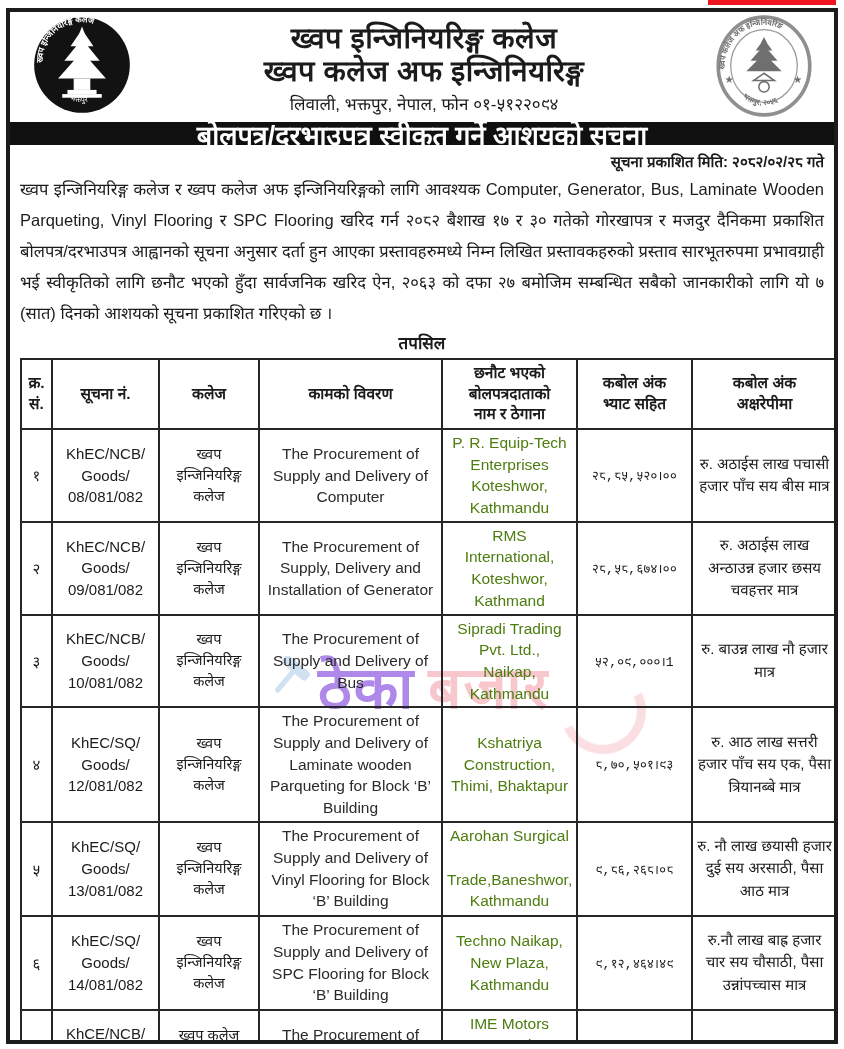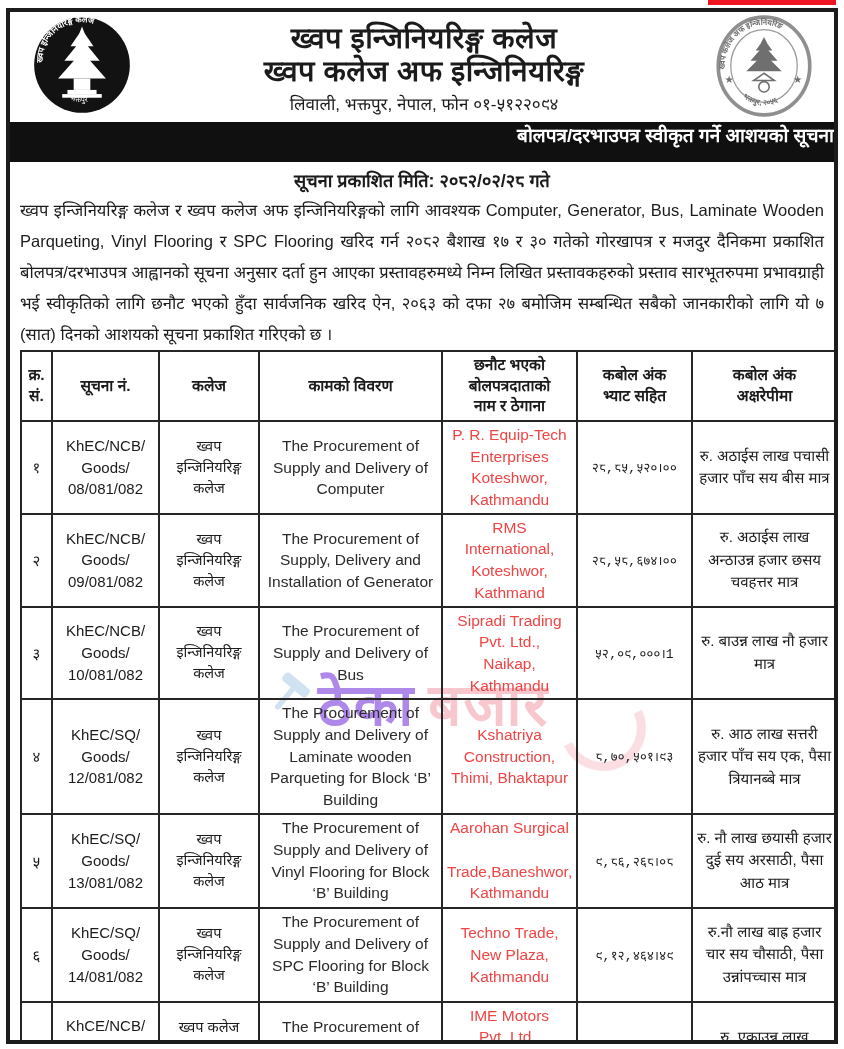--- a/index.html
+++ b/index.html
@@ -16,40 +16,40 @@
   
   .header { display:flex; align-items:center; justify-content:space-between; padding:4px 18px 2px 18px; height:110px; }
   .logo { flex:0 0 auto; }
   .head-text { flex:1 1 auto; text-align:center; line-height:1.15; }
   .operated-by { font-size:15px; font-weight:bold; margin-bottom:2px; }
   .college-np { font-size:29px; font-weight:bold; letter-spacing:0.5px; }
   .college-en { font-size:29px; font-weight:bold; letter-spacing:0.5px; }
   .addr { font-size:17px; margin-top:6px; }
   
   .banner {
-    background:#101010; color:#fff; text-align:right;
-    font-size:19px; font-weight:bold; height:40px; line-height:28px;
+    background:#101010; color:#fff; text-align:center;
+    font-size:27px; font-weight:bold; height:23px; line-height:28px;
   }
   
   .content { padding:0 10px; position:relative; }
-  .date-line { text-align:center; font-size:18px; font-weight:bold; margin-top:6px; }
+  .date-line { text-align:right; font-size:15px; font-weight:bold; margin-top:6px; }
   .body-par { font-size:16.5px; line-height:31px; text-align:justify; margin-top:3px; }
   .schedule-heading { text-align:center; font-size:17px; font-weight:bold; margin:2px 0 4px 0; }
   
   table.schedule { border-collapse:collapse; width:816px; table-layout:fixed; position:relative; z-index:2; background:transparent; }
   table.schedule th, table.schedule td {
     border:2px solid #262626; text-align:center; vertical-align:middle;
     padding:2px 4px; overflow:hidden;
   }
   table.schedule th { font-size:15.5px; font-weight:bold; white-space:pre-line; height:70px; line-height:1.35; }
   td.c-sn { font-size:15px; }
   td.c-no { font-size:15px; white-space:pre-line; line-height:1.45;margin-top:36px; }
   td.c-col { font-size:14.5px; white-space:pre-line; line-height:1.45; }
   td.c-work { font-size:15.5px; line-height:1.4; color:#2a2a2a; }
-  td.c-bidder { font-size:15.5px; white-space:pre-line; line-height:1.4; color:#ef4444; }
+  td.c-bidder { font-size:15.5px; white-space:pre-line; line-height:1.4; color:#4d7c0f; }
   td.c-amt { font-size:13px; letter-spacing:0.3px;font-family:Liberation Mono, monospace; }
   td.c-words { font-size:15px; line-height:1.5;margin-left:44px; }
   
   .watermark {
     position:absolute; left:250px; top:495px; z-index:1;
     display:flex; align-items:center; opacity:0.55; pointer-events:none;
     font-weight:bold; font-size:58px; letter-spacing:2px;
   }
   .wm-hammer { margin-right:6px; }
   .wm-p1 { color:#6d28d9; }
@@ -113,20 +113,21 @@
         <text font-size="7" fill="#6f6f6f" font-weight="bold"><textPath href="#arcRB" startOffset="18%">भक्तपुर, २०५६</textPath></text>
       </svg>
     </div>
   </div>
 
   <div class="banner">बोलपत्र/दरभाउपत्र स्वीकृत गर्ने आशयको सूचना</div>
 
   <div class="content">
     <div class="date-line">सूचना प्रकाशित मिति: २०८२/०२/२८ गते</div>
     <p class="body-par">ख्वप इन्जिनियरिङ्ग कलेज र ख्वप कलेज अफ इन्जिनियरिङ्गको लागि आवश्यक Computer, Generator, Bus, Laminate Wooden Parqueting, Vinyl Flooring र SPC Flooring खरिद गर्न २०८२ बैशाख १७ र ३० गतेको गोरखापत्र र मजदुर दैनिकमा प्रकाशित बोलपत्र/दरभाउपत्र आह्वानको सूचना अनुसार दर्ता हुन आएका प्रस्तावहरुमध्ये निम्न लिखित प्रस्तावकहरुको प्रस्ताव सारभूतरुपमा प्रभावग्राही भई स्वीकृतिको लागि छनौट भएको हुँदा सार्वजनिक खरिद ऐन, २०६३ को दफा २७ बमोजिम सम्बन्धित सबैको जानकारीको लागि यो ७ (सात) दिनको आशयको सूचना प्रकाशित गरिएको छ ।</p>
+    <div class="schedule-heading">तपसिल</div>
 
     <div class="watermark">
       <span class="wm-hammer">
         <svg width="52" height="52" viewBox="0 0 40 40">
           <g transform="rotate(40 20 20)" fill="#a9c8e6">
             <rect x="18" y="6" width="4" height="26" rx="2"></rect>
             <rect x="8" y="4" width="24" height="8" rx="3"></rect>
           </g>
         </svg>
       </span>
@@ -242,21 +243,21 @@
         </tr>
         <tr style="height:94px">
           <td class="c-sn">६</td>
           <td class="c-no">KhEC/SQ/
 Goods/
 14/081/082</td>
           <td class="c-col">ख्वप
 इन्जिनियरिङ्ग
 कलेज</td>
           <td class="c-work">The Procurement of Supply and Delivery of SPC Flooring for Block ‘B’ Building</td>
-          <td class="c-bidder">Techno Trade,
+          <td class="c-bidder">Techno Naikap,
 New Plaza,
 Kathmandu</td>
           <td class="c-amt">९,१२,४६४।४९</td>
           <td class="c-words">रु.नौ लाख बाह्र हजार चार सय चौसाठी, पैसा उन्नांपच्चास मात्र</td>
         </tr>
         <tr style="height:86px">
           <td class="c-sn">७</td>
           <td class="c-no">KhCE/NCB/
 Goods/
 03/081/082</td>

